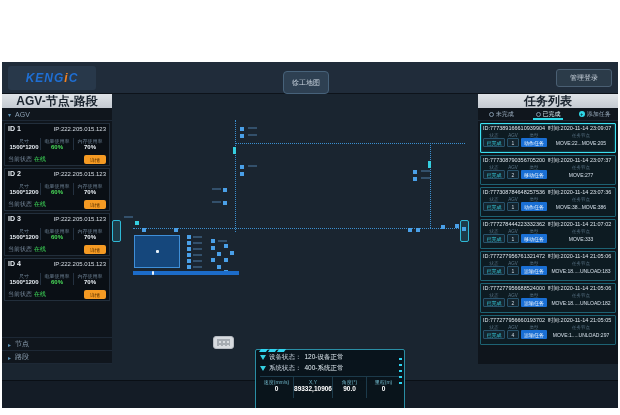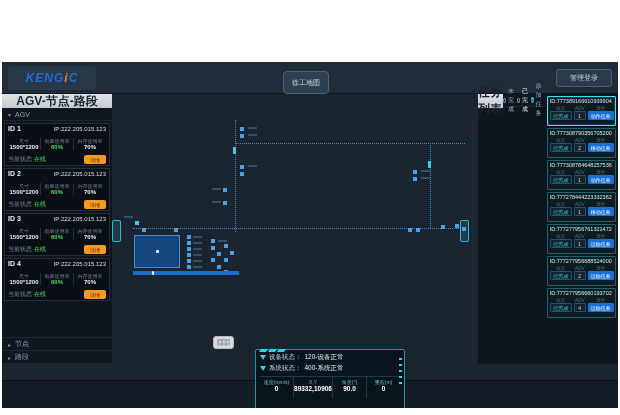--- a/index.html
+++ b/index.html
@@ -35,21 +35,21 @@
   .card-col .lbl{font-size:5px;color:#6b7f92;white-space:nowrap;overflow:hidden;}
   .card-col .val{font-size:6px;color:#e8eef4;font-weight:bold;}
   .card-col .val.green{color:#4ade5a;}
   .card-r3{display:flex;align-items:center;justify-content:space-between;}
   .card-status{font-size:6px;color:#7b8da0;}
   .card-status b{color:#3fe05a;font-weight:normal;margin-left:2px;}
   .detail-btn{width:22px;height:9px;background:#f59a23;border-radius:2px;color:#5a3200;font-size:5px;
     display:flex;align-items:center;justify-content:center;cursor:pointer;}
   .lp-spacer{flex:1;border-bottom:1px solid #1d2835;}
   
-  #rpanel{position:absolute;left:476px;top:32px;width:140px;height:270px;background:#0f151c;display:flex;}
+  #rpanel{position:absolute;left:476px;top:32px;width:140px;height:270px;background:#0f151c;display:flex;flex-direction:column;}
   #tabs{height:13px;display:flex;align-items:stretch;background:#10161d;border-bottom:1px solid #1d2835;}
   .tab{flex:1;display:flex;align-items:center;justify-content:center;gap:2px;color:#9fb2c4;font-size:6px;cursor:pointer;position:relative;}
   .tab .dot{width:5px;height:5px;border:1px solid #7f93a6;border-radius:50%;}
   .tab .plus{width:6px;height:6px;background:#2fd8e8;border-radius:50%;color:#08242c;font-size:5px;line-height:6px;text-align:center;font-weight:bold;}
   .tab.active{color:#dff3f8;}
   .tab.active::after{content:"";position:absolute;left:8px;right:8px;bottom:0;height:2px;background:#2fd8e8;}
   #tasklist{padding:2px;display:flex;flex-direction:column;gap:2px;overflow:hidden;}
   .task-row{height:30px;background:#0d1b22;border:1px solid #1d6273;border-radius:1px;padding:1px 2px;cursor:pointer;}
   .task-row.selected{border-color:#3ce0f0;box-shadow:0 0 2px #1d8fa0 inset;}
   .task-l1{display:flex;gap:3px;font-size:5.5px;color:#dfe7ee;white-space:nowrap;overflow:hidden;}

